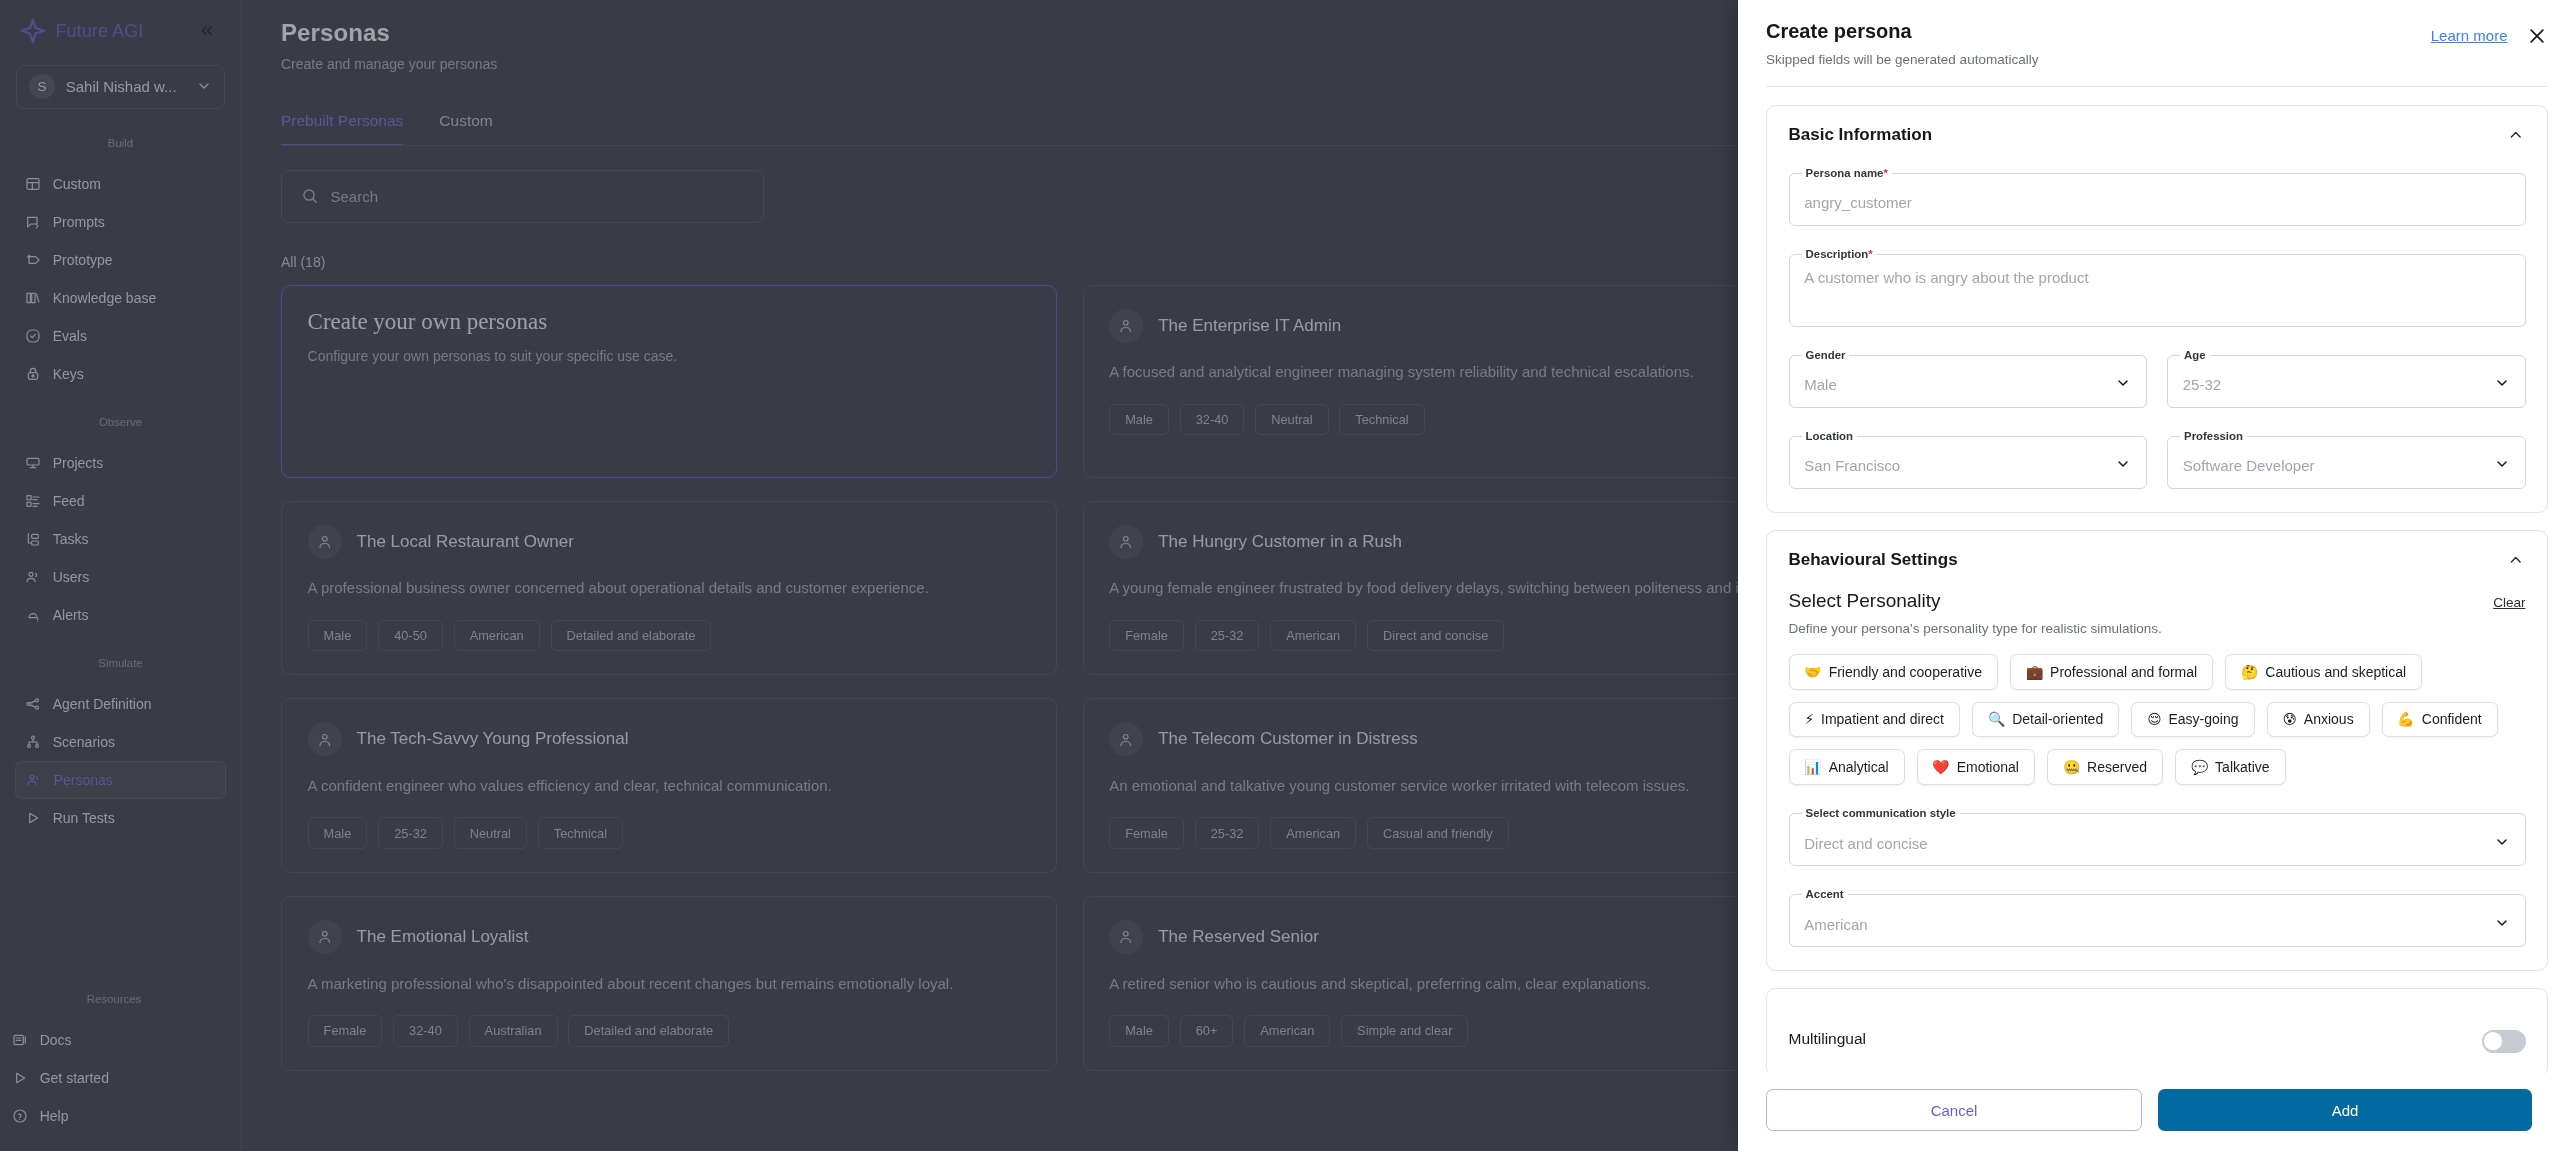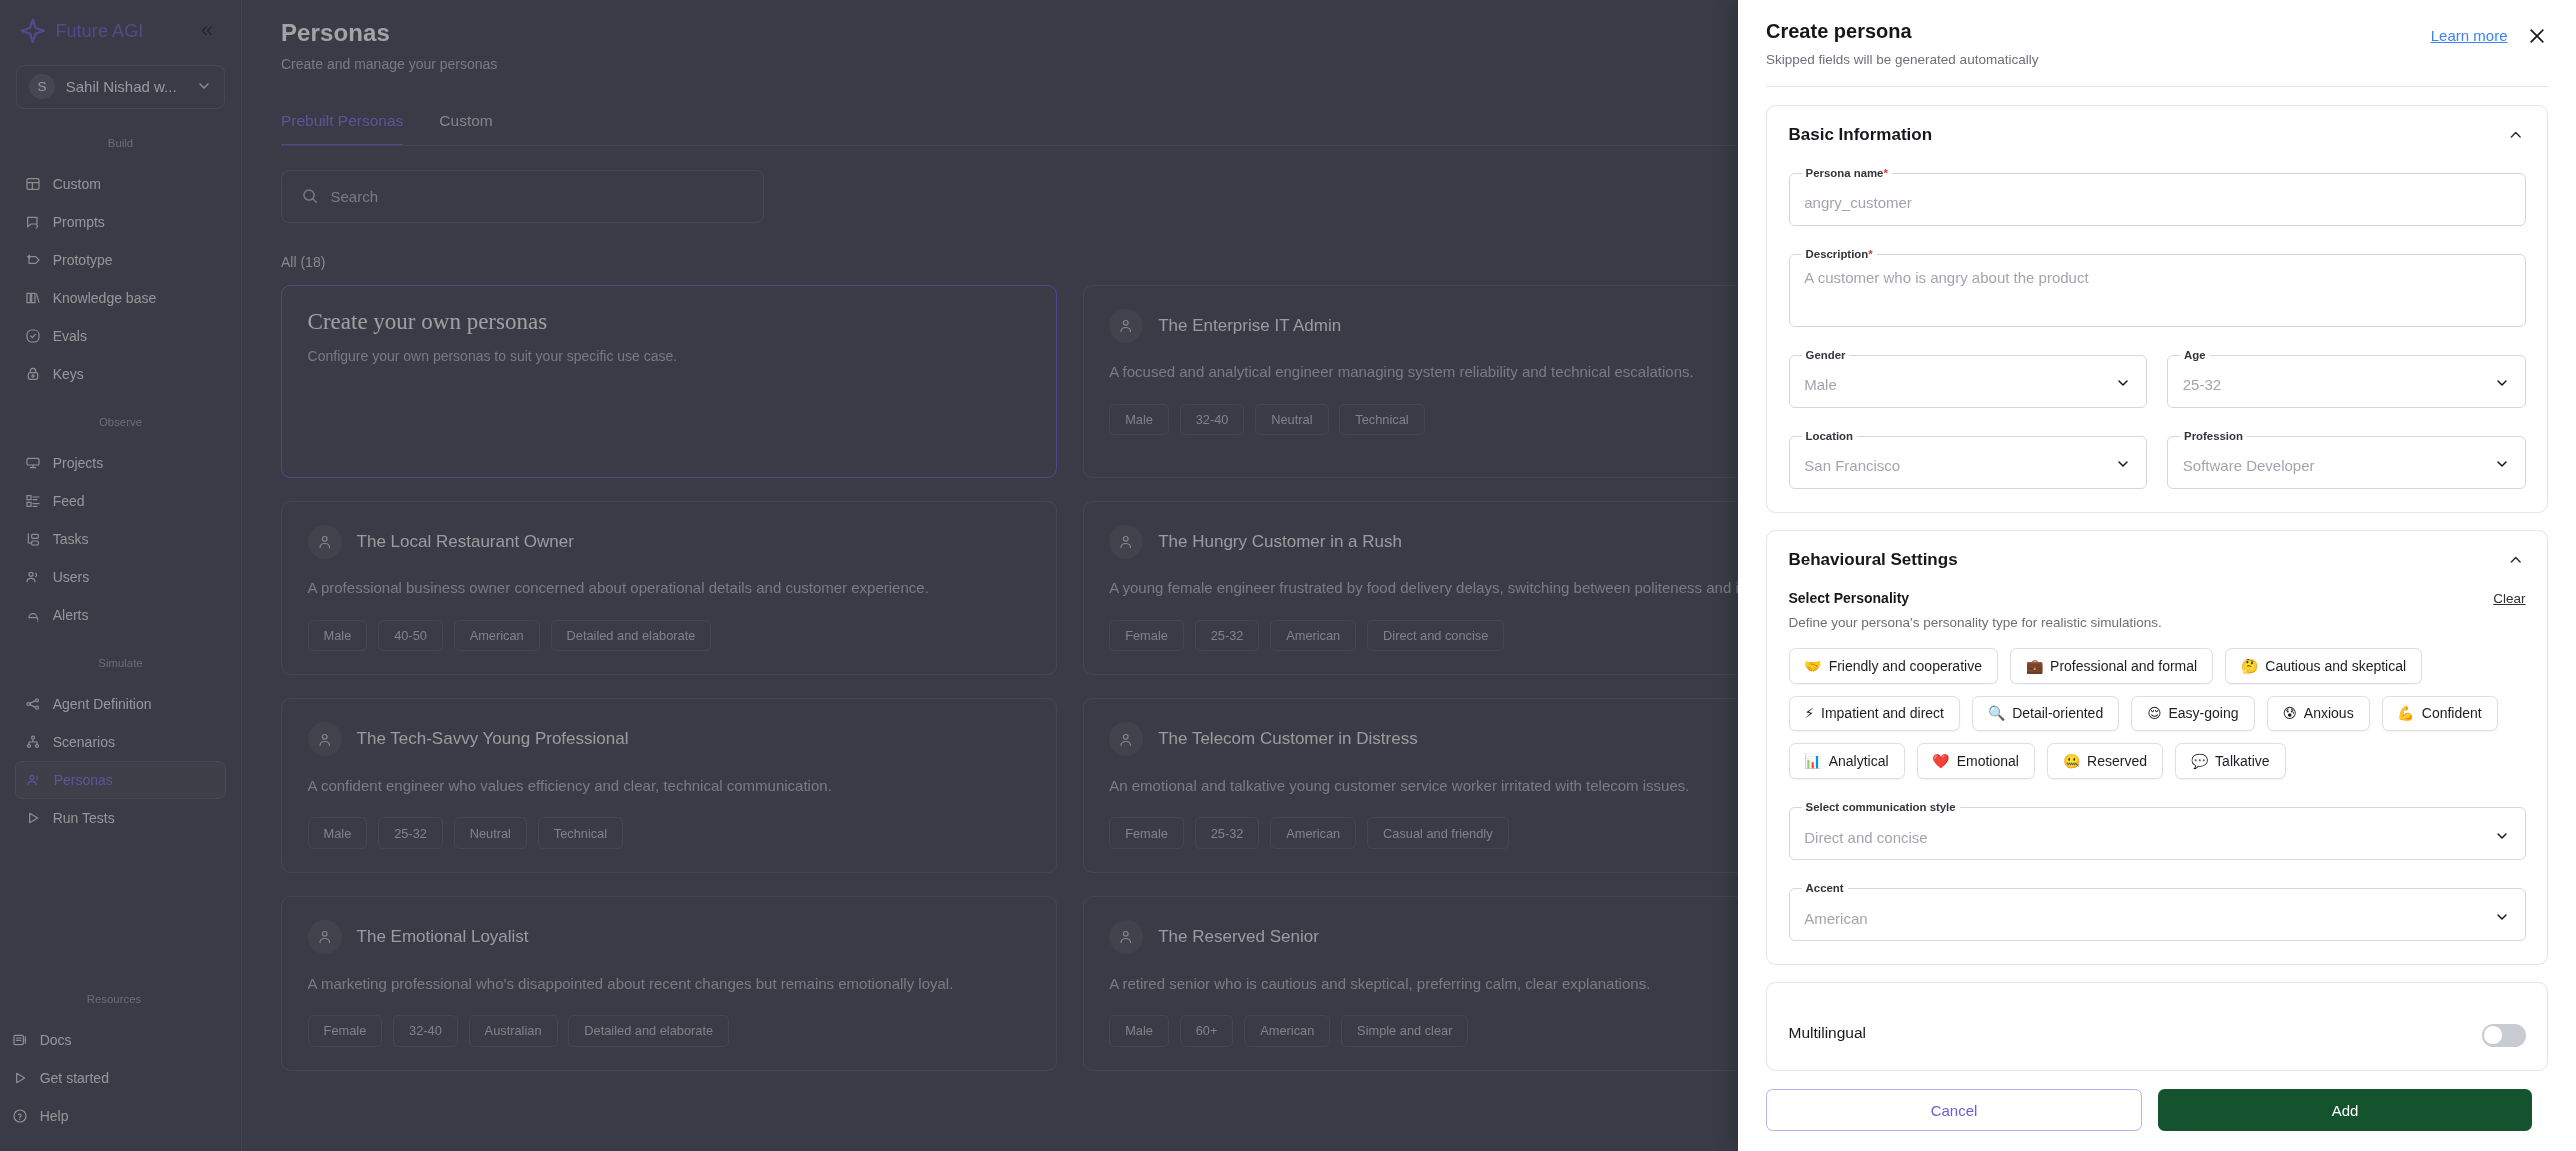--- a/index.html
+++ b/index.html
@@ -155,21 +155,21 @@
   .field.h-input .fbody { height: 48px; }
   .field.h-area fieldset { height: 78px; }
   .field.h-area .fbody { height: 70px; align-items: flex-start; padding-top: 9.4px; }
   .field.h-sel fieldset { height: 58px; }
   .field.h-sel .fbody { height: 48px; justify-content: space-between; }
   .fval { flex: 1; }
 
   .grid2 { display: grid; grid-template-columns: 1fr 1fr; column-gap: 20px; }
 
   .sub-head-row { display: flex; align-items: baseline; justify-content: space-between; margin-top: 20px; }
-  .sub-title { font-size: 14px; font-weight: 700; color: #17181c; }
+  .sub-title { font-size: 19px; font-weight: 400; color: #17181c; }
   .clear-link { font-size: 13.5px; color: #2e3037; text-decoration: underline; cursor: pointer; }
   .sub-desc { font-size: 13.5px; color: #6c6f78; margin-top: 9.4px; }
 
   .chips { display: flex; flex-wrap: wrap; gap: 12px; margin-top: 17.5px; }
   .chip {
     border: 0.7px solid #dcdee3; border-radius: 6.7px; background: #fff;
     padding: 8.8px 15px; font-size: 14px; color: #1d1e23; cursor: pointer;
     display: inline-flex; align-items: center; gap: 6.7px; white-space: nowrap;
     box-shadow: 0 0.7px 1.3px rgba(16,18,24,0.05);
   }
@@ -179,21 +179,21 @@
   .toggle-label { font-size: 15.5px; color: #17181c; }
   .switch { width: 44px; height: 23px; border-radius: 11.4px; background: #c9cbd2; position: relative; cursor: pointer; }
   .switch .knob { position: absolute; top: 2.7px; left: 2.7px; width: 17.5px; height: 17.5px; border-radius: 50%; background: #fff; }
 
   .panel-foot {
     display: flex; gap: 16px; padding: 16px 44px 20px 28px; background: #fff;
   }
   .btn { flex: 1; height: 42px; border-radius: 6.7px; font-size: 15px;
     display: flex; align-items: center; justify-content: center; cursor: pointer; }
   .btn-cancel { border: 0.7px solid #b9aef0; color: #6a5fd0; background: #fff; }
-  .btn-add { background: #14532d; color: #fff; }
+  .btn-add { background: #0369a1; color: #fff; }
 </style>
 </head>
 <body>
 
 <div class="app">
 
   <aside class="sidebar">
     <div class="brand-row">
       <div class="brand-left">
         <span class="brand-mark">

